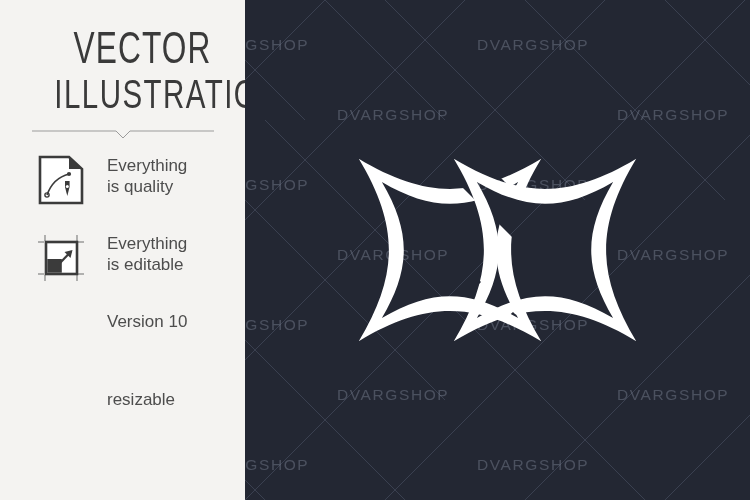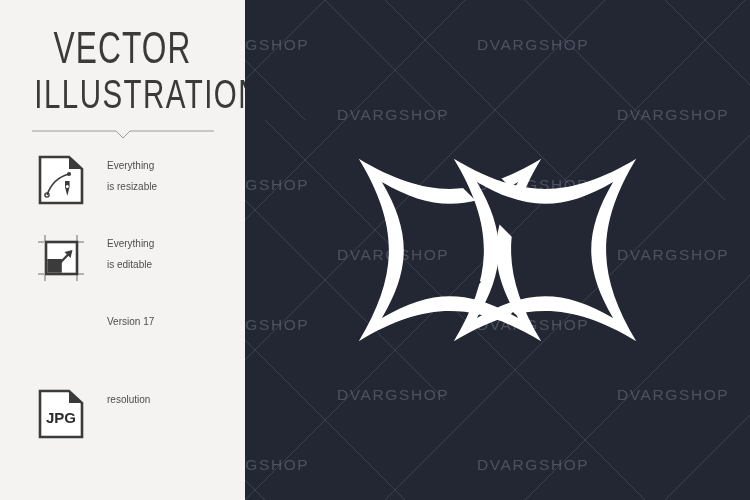--- a/index.html
+++ b/index.html
@@ -26,20 +26,21 @@
     background: #f4f3f1;
     box-sizing: border-box;
   }
 
   .title-block {
     position: absolute;
     left: 0;
     top: 26px;
     width: 245px;
     text-align: center;
+    padding-left: 20px;
   }
   .title-line {
     color: #3a3a3a;
     font-family: "Liberation Sans Narrow", "Liberation Sans", sans-serif;
     font-weight: 400;
     letter-spacing: 1.5px;
     transform: scaleX(0.72);
     transform-origin: center center;
     white-space: nowrap;
   }
@@ -82,21 +83,21 @@
     width: 50px;
     height: 52px;
   }
   .feature-icon svg { display: block; }
   .feature-label {
     position: absolute;
     left: 107px;
     top: 3px;
     width: 132px;
     color: #4d4d4d;
-    font-size: 10px;
+    font-size: 17px;
     line-height: 21px;
     font-weight: 400;
   }
 
   
   .right-panel {
     position: absolute;
     left: 245px;
     top: 0;
     width: 505px;
@@ -145,21 +146,21 @@
             <path d="M33 3 L46 15 H33 Z" fill="#3b3b3b"></path>
             <path d="M11 41 C16 27, 25 22, 33 20" fill="none" stroke="#3b3b3b" stroke-width="1.6"></path>
             <circle cx="11" cy="41" r="2.1" fill="none" stroke="#3b3b3b" stroke-width="1.4"></circle>
             <circle cx="33" cy="20" r="2.1" fill="#3b3b3b"></circle>
             <path d="M29 27 L33.6 27 L33.6 33 L31.3 42 L29 33 Z" fill="#3b3b3b"></path>
             <circle cx="31.3" cy="32.6" r="1.5" fill="#ffffff"></circle>
           </svg>
         </div>
         <div class="feature-label">
           <div>Everything</div>
-          <div>is resizable</div>
+          <div>is quality</div>
         </div>
       </div>
 
       <div class="feature-row">
         <div class="feature-icon">
           <svg width="50" height="52" viewBox="0 0 50 52">
             <g stroke="#8b8b8b" stroke-width="1.3">
               <line x1="9" y1="3" x2="9" y2="9"></line>
               <line x1="41" y1="3" x2="41" y2="9"></line>
               <line x1="9" y1="43" x2="9" y2="49"></line>
@@ -176,34 +177,27 @@
           </svg>
         </div>
         <div class="feature-label">
           <div>Everything</div>
           <div>is editable</div>
         </div>
       </div>
 
       <div class="feature-row">
         <div class="feature-label">
-          <div>Version 17</div>
-        </div>
-      </div>
-
-      <div class="feature-row">
-        <div class="feature-icon">
-          <svg width="50" height="52" viewBox="0 0 50 52">
-            <path d="M4 3 H33 L46 15 V49 H4 Z" fill="#ffffff" stroke="#3b3b3b" stroke-width="2.6" stroke-linejoin="miter"></path>
-            <path d="M33 3 L46 15 H33 Z" fill="#3b3b3b"></path>
-            <text x="25" y="35" text-anchor="middle" font-family="Liberation Sans, sans-serif" font-size="15" font-weight="bold" fill="#2b2b2b">JPG</text>
-          </svg>
-        </div>
-        <div class="feature-label">
-          <div>resolution</div>
+          <div>Version 10</div>
+        </div>
+      </div>
+
+      <div class="feature-row">
+        <div class="feature-label">
+          <div>resizable</div>
         </div>
       </div>
 
     </div>
   </div>
 
   <div class="right-panel">
 
     <div class="wm-layer">
       <svg width="505" height="500" viewBox="0 0 505 500">

